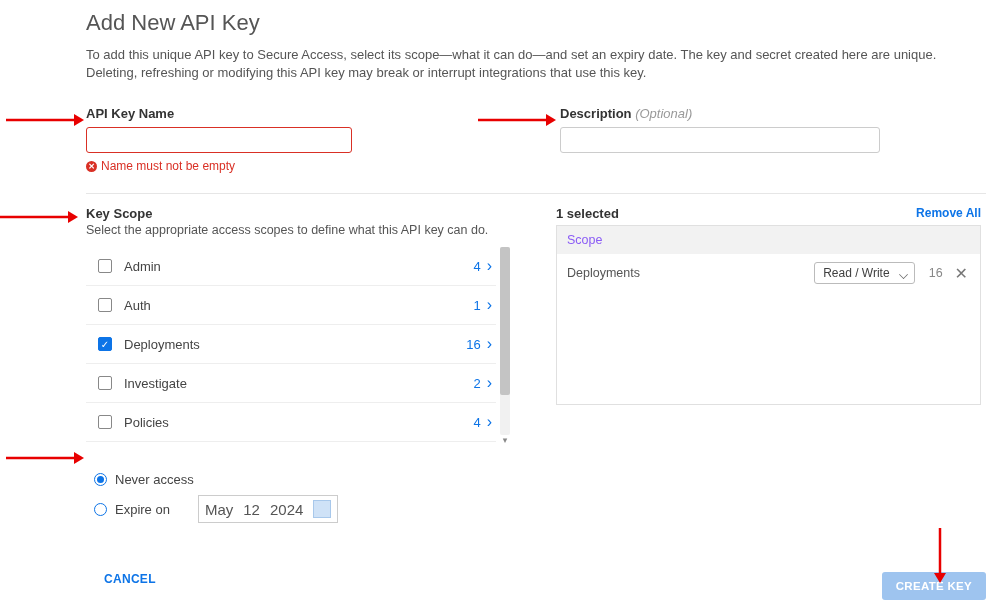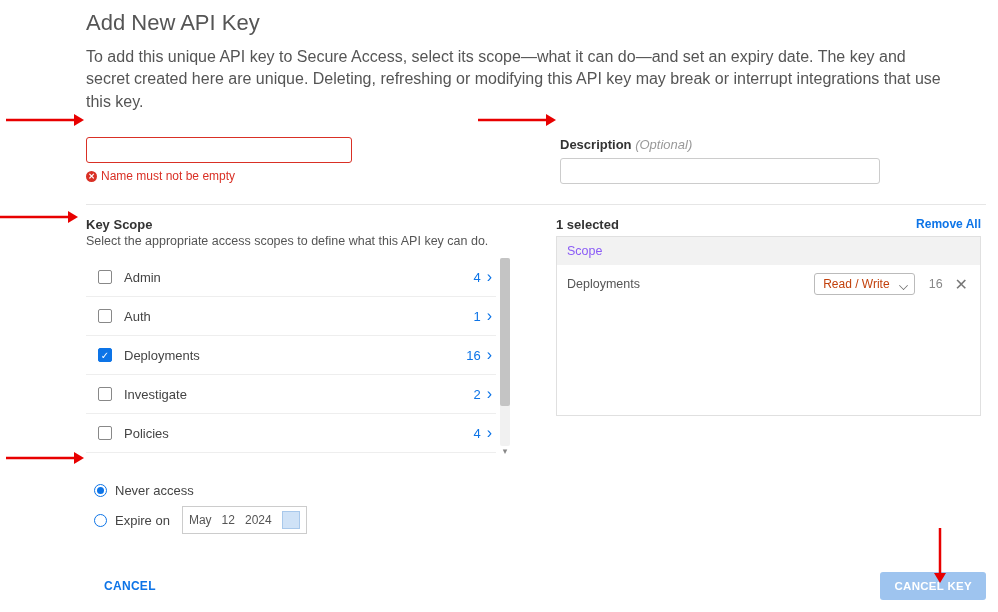--- a/index.html
+++ b/index.html
@@ -17,21 +17,21 @@
   .page {
     padding: 10px 12px 0 86px;
   }
   h1.title {
     font-size: 22px;
     font-weight: 300;
     color: #555;
     margin: 0 0 10px 0;
   }
   p.intro {
-    font-size: 16px;
+    font-size: 13px;
     color: #555;
     margin: 0 0 24px 0;
     line-height: 1.4;
     max-width: 860px;
   }
   .row {
     display: flex;
     gap: 120px;
     margin-bottom: 8px;
   }
@@ -198,21 +198,21 @@
   .sel-name {
     flex: 1;
     color: #555;
     font-size: 12.5px;
   }
   .sel-dd {
     border: 1px solid #bbb;
     border-radius: 3px;
     padding: 3px 24px 3px 8px;
     font-size: 12px;
-    color: #c2410c;
+    color: #404040;
     position: relative;
     min-width: 88px;
     cursor: pointer;
   }
   .sel-dd::after {
     content: "";
     position: absolute;
     right: 6px; top: 7px;
     width: 8px; height: 8px;
     border-right: 1.5px solid #666;
@@ -256,38 +256,37 @@
     width: 7px; height: 7px;
     background: #0d74e7;
     border-radius: 50%;
   }
   .date-box {
     border: 1px solid #ccc;
     padding: 4px 6px;
     display: inline-flex;
     align-items: center;
     gap: 10px;
-    margin-left: 4px;
-    font-size: 12px;
+    margin-left: 20px;
+    font-size: 15px;
     color: #555;
   }
   .date-box .cal {
     width: 18px; height: 18px;
     background: #cfe2f7;
     border: 1px solid #a8c8eb;
     display: inline-block;
   }
   .footer {
     position: absolute;
     left: 86px;
     right: 12px;
     bottom: 12px;
     display: flex;
     justify-content: space-between;
-    align-items: center;
     margin-top: 40px;
   }
   .cancel-link {
     color: #0d74e7;
     font-size: 12px;
     font-weight: 700;
     letter-spacing: 0.3px;
     cursor: pointer;
     margin-left: 18px;
   }
@@ -311,20 +310,21 @@
 </head>
 <body>
 
 <div class="page">
 
   <h1 class="title">Add New API Key</h1>
   <p class="intro">To add this unique API key to Secure Access, select its scope—what it can do—and set an expiry date. The key and secret created here are unique. Deleting, refreshing or modifying this API key may break or interrupt integrations that use this key.</p>
 
   <div class="row">
     <div class="field field-name">
+      <span class="label">API Key Name</span>
       <input type="text" class="txt error" value="" style="">
       <div class="err-msg">
         <span class="err-icon">✕</span>
         <span>Name must not be empty</span>
       </div>
     </div>
     <div class="field field-desc">
       <span class="label">
         <span>Description</span>
         <span class="optional">(Optional)</span>
@@ -411,21 +411,21 @@
         <span>2024</span>
         <span class="cal"></span>
       </span>
     </div>
   </div>
 
 </div>
 
 <div class="footer">
   <span class="cancel-link">CANCEL</span>
-  <button class="create-btn">CANCEL KEY</button>
+  <button class="create-btn">CREATE KEY</button>
 </div>
 
 <svg class="arrow" style="left:6px; top:110px;" width="78" height="20">
   <line x1="0" y1="10" x2="68" y2="10" stroke="#e80000" stroke-width="2.5"></line>
   <polygon points="68,4 78,10 68,16" fill="#e80000"></polygon>
 </svg>
 <svg class="arrow" style="left:478px; top:110px;" width="78" height="20">
   <line x1="0" y1="10" x2="68" y2="10" stroke="#e80000" stroke-width="2.5"></line>
   <polygon points="68,4 78,10 68,16" fill="#e80000"></polygon>
 </svg>

